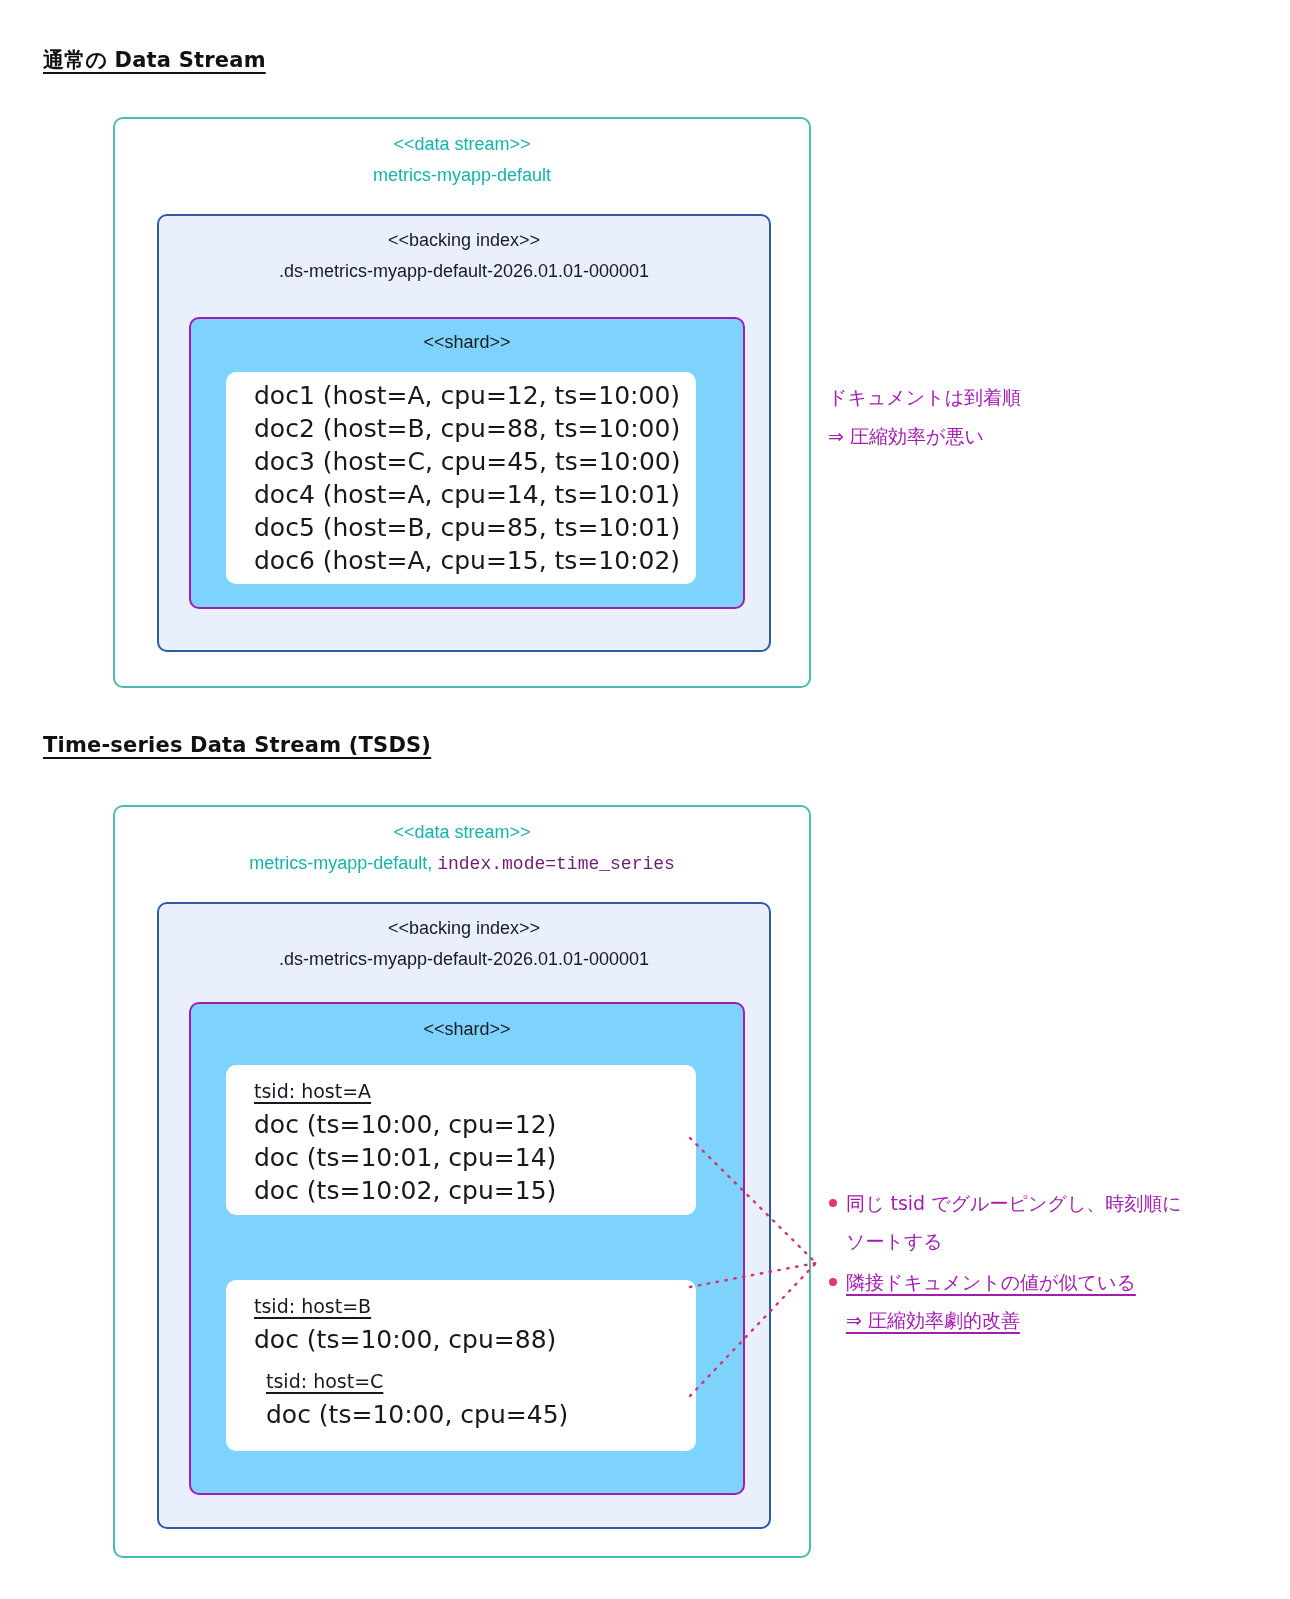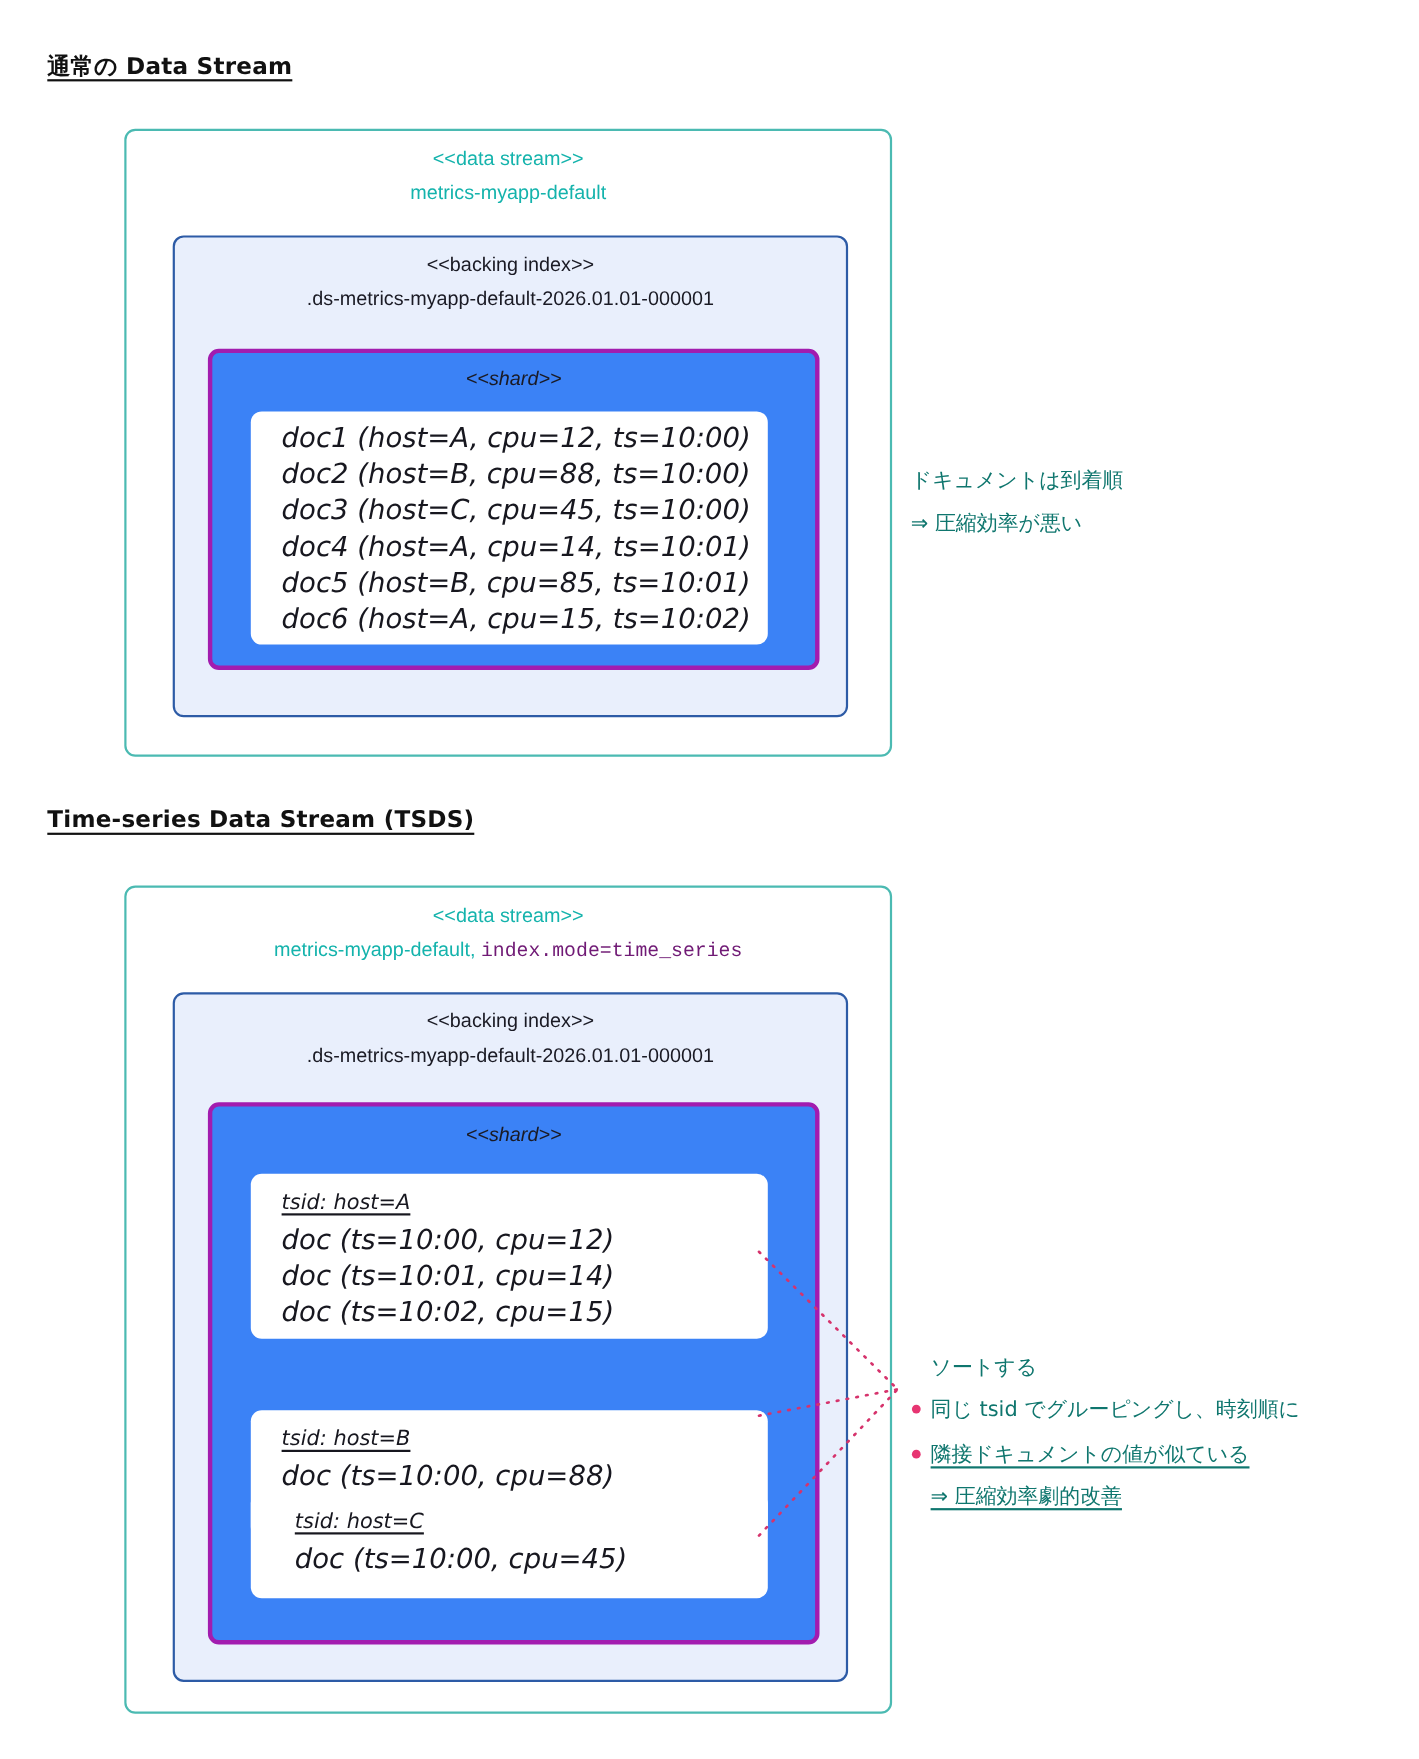--- a/index.html
+++ b/index.html
@@ -48,24 +48,23 @@
     left: 42px;
     width: 614px;
     background: #e9effc;
     border: 2px solid #2d5ba6;
     border-radius: 10px;
   }
   .shard-box {
     position: absolute;
     left: 30px;
     width: 556px;
-    background: #3b82f6;
-    border: 4px solid #a21caf;
-    border-radius: 10px;
-    font-style: italic;
+    background: #7dd3fc;
+    border: 2px solid #a21caf;
+    border-radius: 10px;
   }
   .doc-box {
     position: absolute;
     left: 35px;
     width: 470px;
     background: #ffffff;
     border-radius: 10px;
     padding: 7px 10px 7px 28px;
   }
   .doc-line {
@@ -89,23 +88,22 @@
     position: absolute;
     left: 35px;
     width: 470px;
     background: #ffffff;
     border-radius: 10px;
     padding: 10px 10px 8px 28px;
   }
   .annotation {
     position: absolute;
     font-size: 19px;
-    color: #0f766e;
-    white-space: nowrap;
-    margin-top: 40px;
+    color: #a21caf;
+    white-space: nowrap;
   }
   .ann-line { line-height: 39px; }
   .ann-row { display: flex; align-items: flex-start; line-height: 38px; }
   .bullet-dot {
     width: 8px; height: 8px;
     border-radius: 50%;
     background: #e73572;
     margin: 15px 9px 0 0;
     flex: 0 0 8px;
   }
@@ -202,26 +200,26 @@
   </div>
 
   <svg class="connector-svg" viewBox="0 0 1290 1599" xmlns="http://www.w3.org/2000/svg">
     <line x1="690" y1="1138" x2="816" y2="1263" stroke="#d6336c" stroke-width="2.4" stroke-dasharray="1.5 7.5" stroke-linecap="round"></line>
     <line x1="690" y1="1287" x2="816" y2="1263" stroke="#d6336c" stroke-width="2.4" stroke-dasharray="1.5 7.5" stroke-linecap="round"></line>
     <line x1="690" y1="1396" x2="816" y2="1263" stroke="#d6336c" stroke-width="2.4" stroke-dasharray="1.5 7.5" stroke-linecap="round"></line>
   </svg>
 
   <div class="annotation" style="left: 829px; top: 1184px;">
     <div class="ann-row">
+      <span class="bullet-dot"></span>
+      <span>同じ tsid でグルーピングし、時刻順に</span>
+    </div>
+    <div class="ann-row">
       <span class="bullet-spacer"></span>
       <span>ソートする</span>
-    </div>
-    <div class="ann-row">
-      <span class="bullet-dot"></span>
-      <span>同じ tsid でグルーピングし、時刻順に</span>
     </div>
     <div class="ann-row" style="margin-top: 3px;">
       <span class="bullet-dot"></span>
       <span class="u-pink">隣接ドキュメントの値が似ている</span>
     </div>
     <div class="ann-row">
       <span class="bullet-spacer"></span>
       <span class="u-pink">⇒ 圧縮効率劇的改善</span>
     </div>
   </div>

